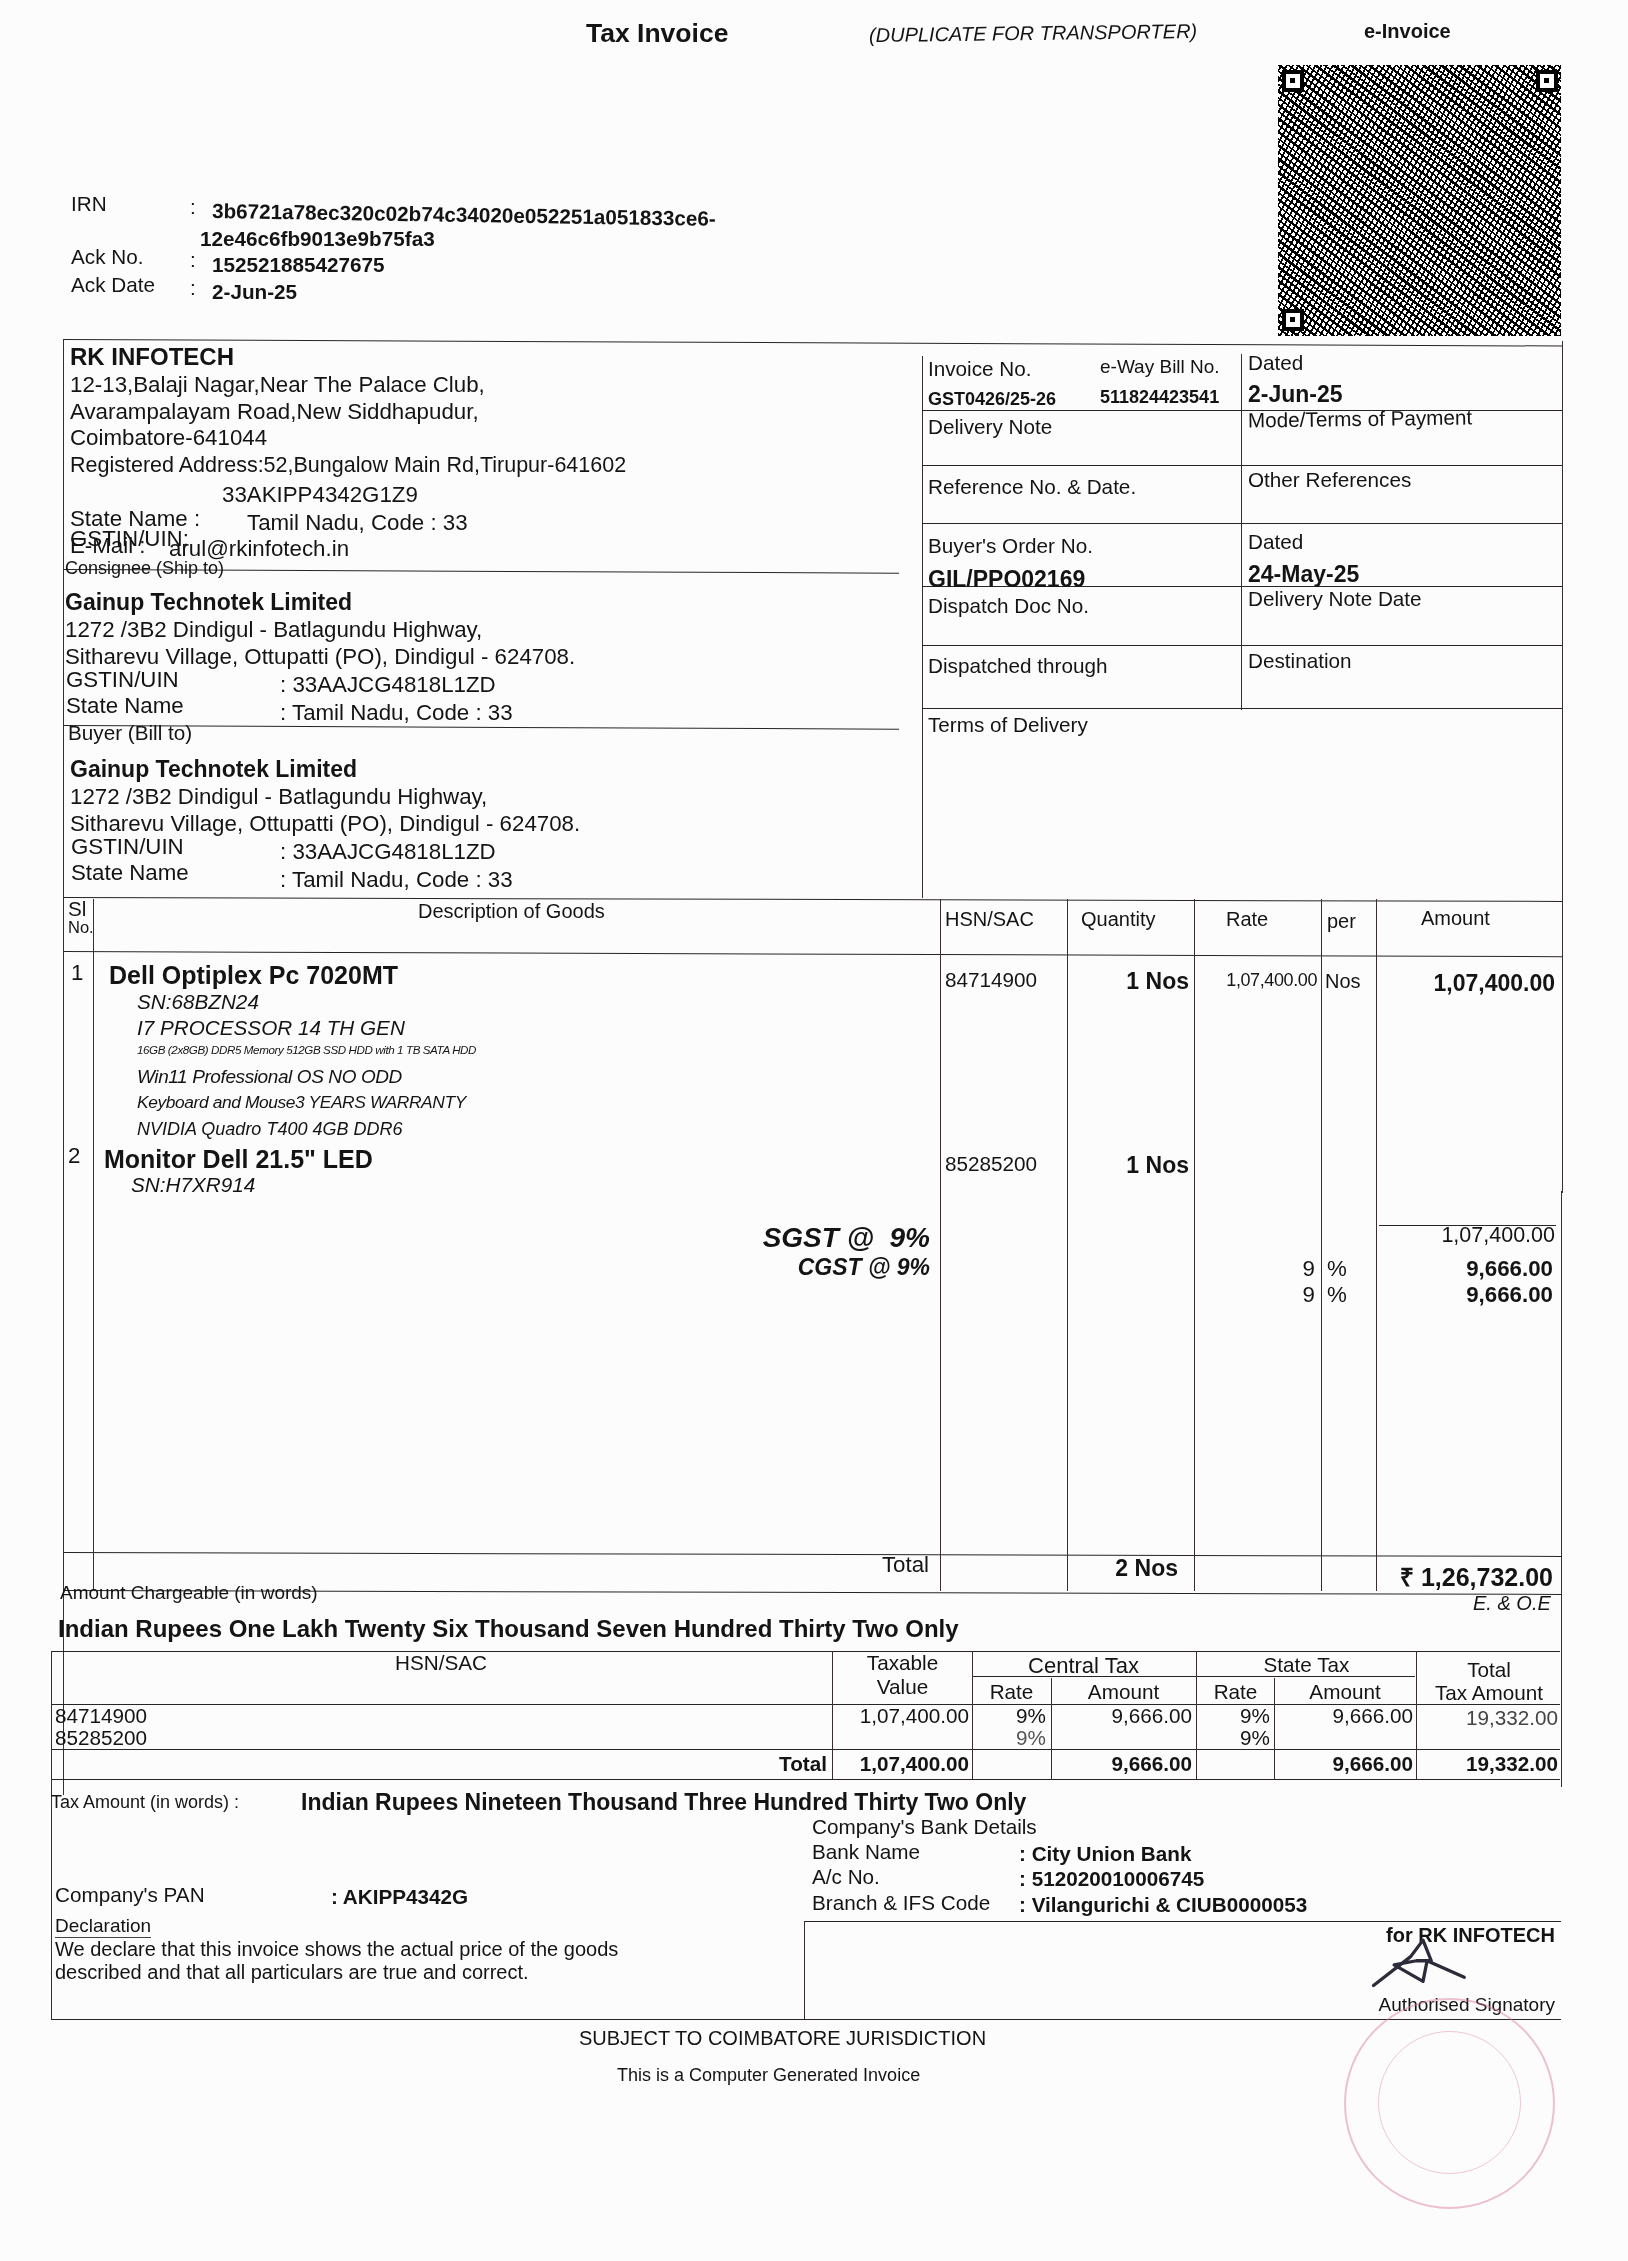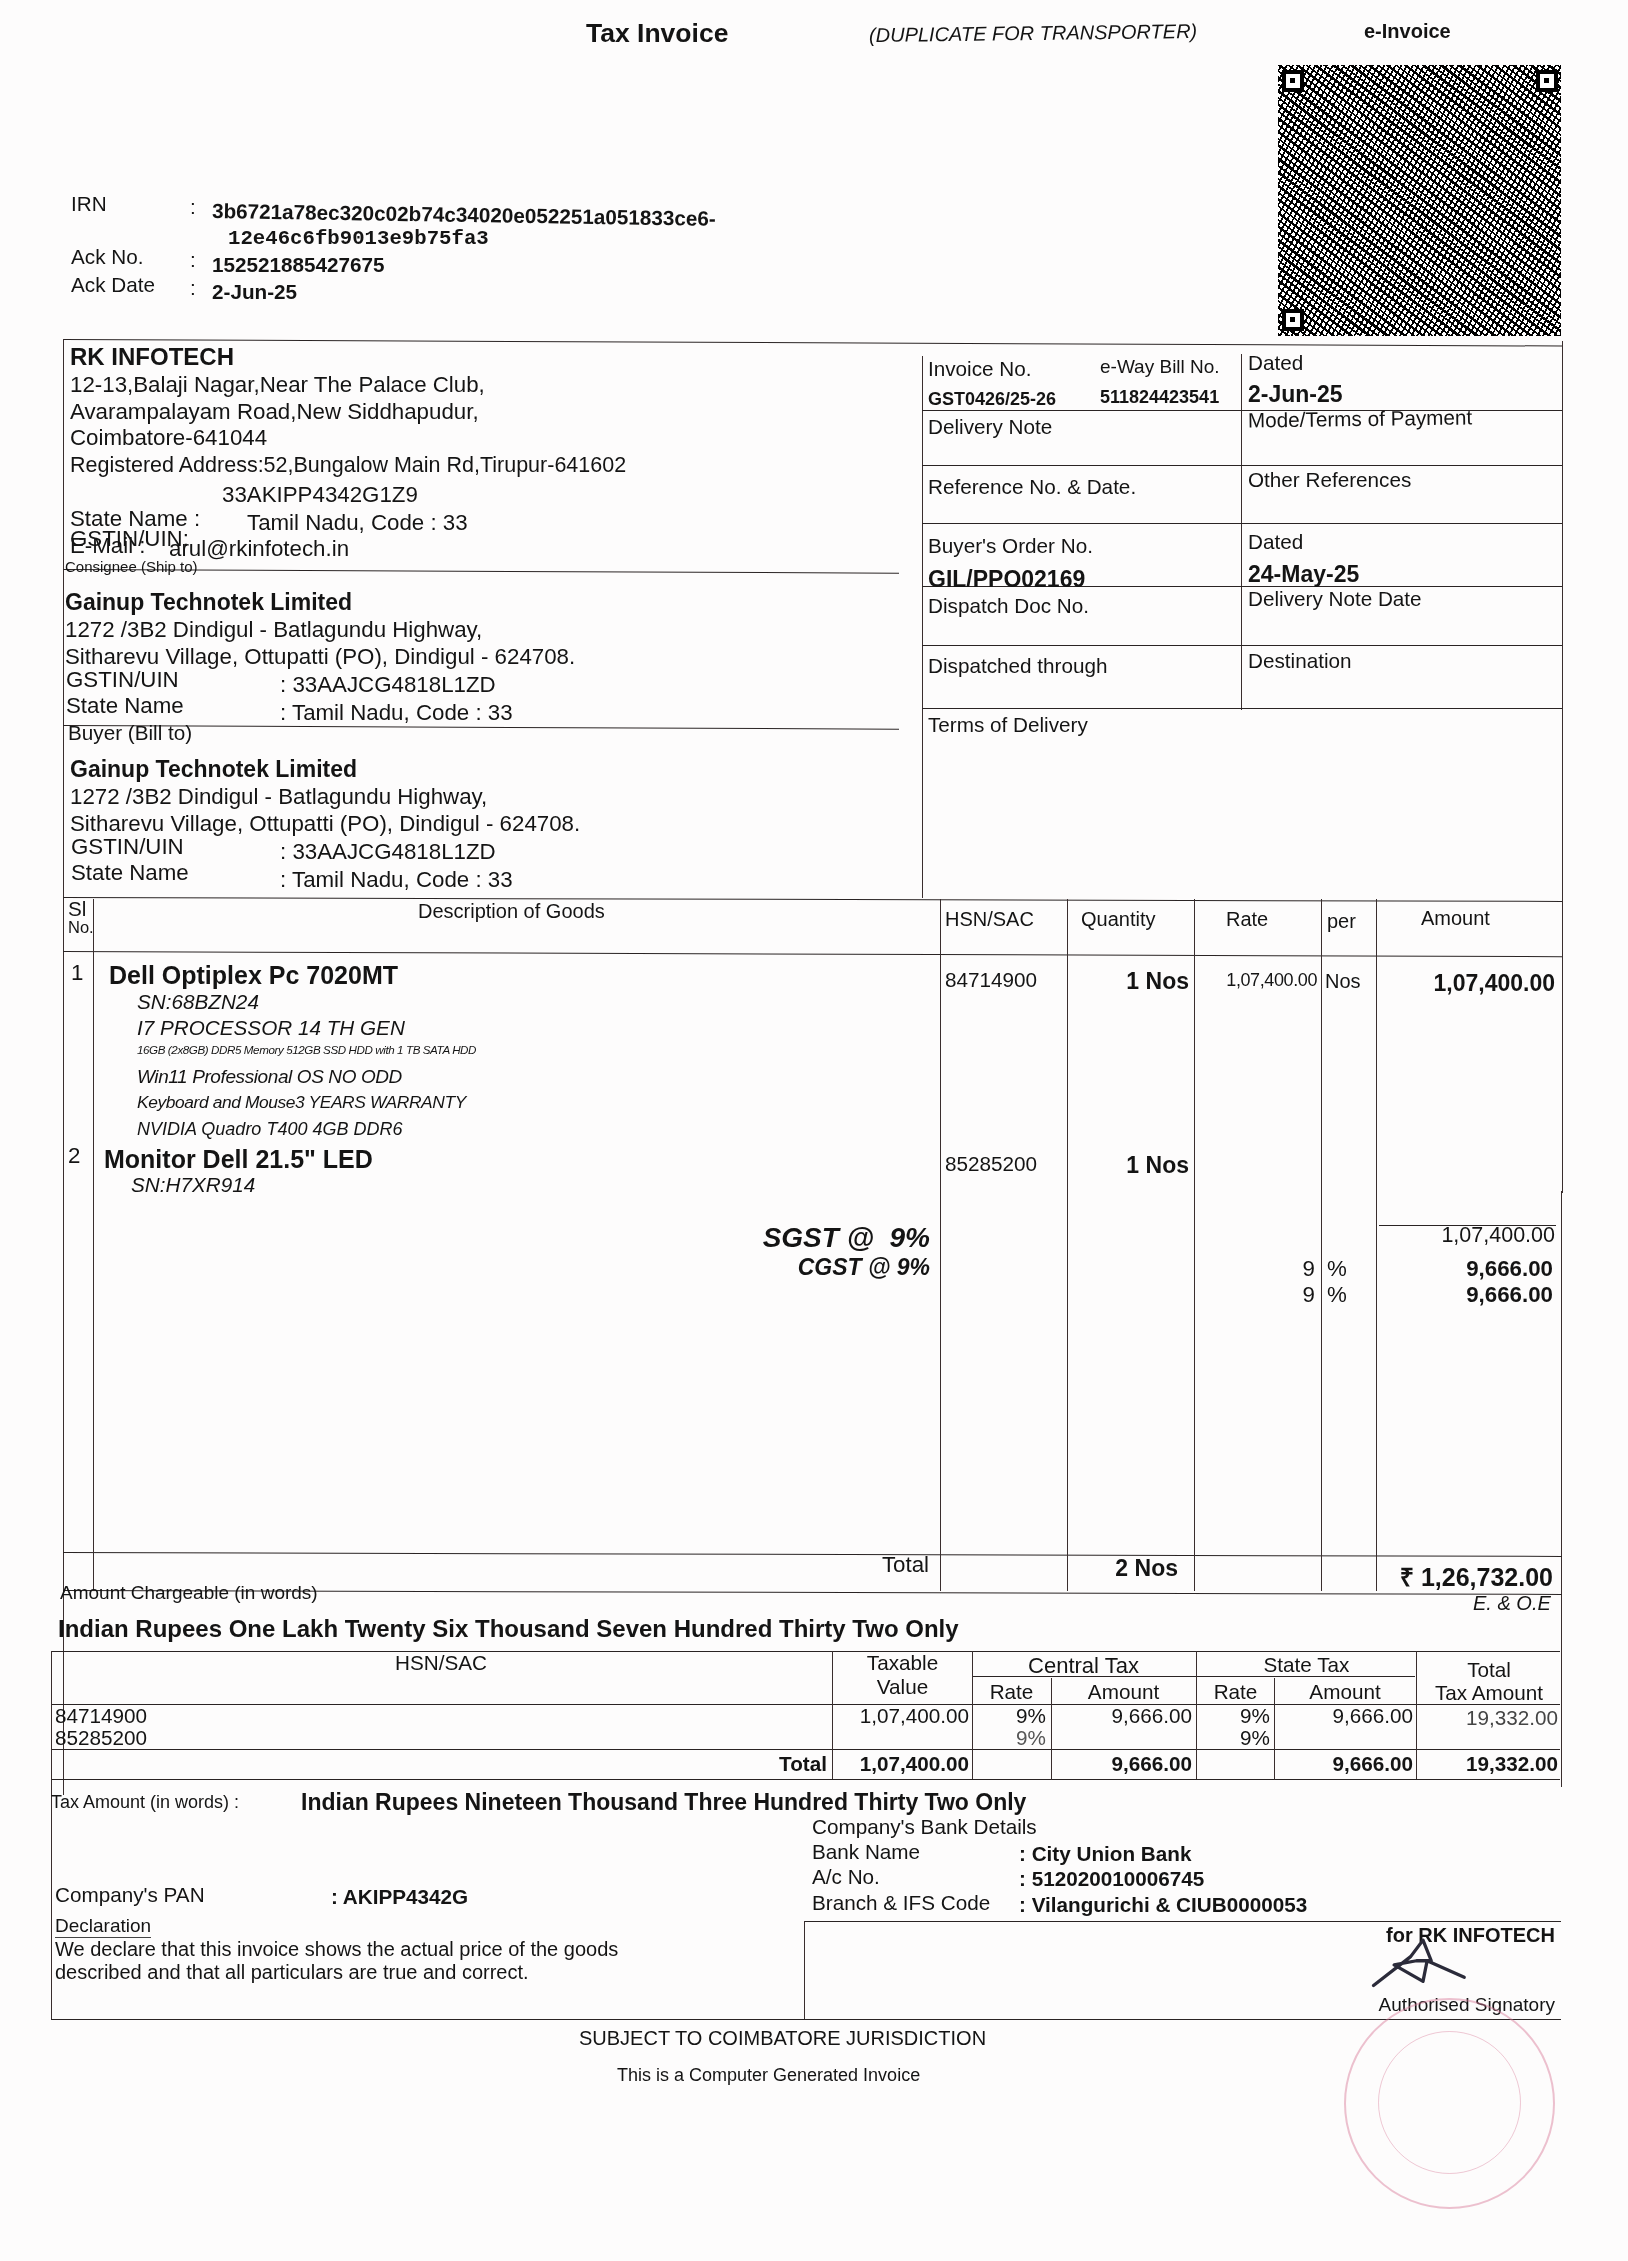--- a/index.html
+++ b/index.html
@@ -36,21 +36,21 @@
 
 <div id="qr"></div>
 <div class="qr-eye" style="left:1282px;top:70px;"></div>
 <div class="qr-eye" style="left:1536px;top:70px;"></div>
 <div class="qr-eye" style="left:1282px;top:309px;"></div>
 
 <div>
   <div class="t" style="left:71px;top:192px;font-size:20.7px;">IRN</div>
   <div class="t" style="left:190px;top:195px;font-size:20.7px;">:</div>
   <div class="t b" style="left:212px;top:199px;font-size:20.7px;transform:rotate(0.9deg);transform-origin:left;">3b6721a78ec320c02b74c34020e052251a051833ce6-</div>
-  <div class="t b" style="left:228px;top:227px;font-size:20.7px;font-family:Liberation Mono, monospace;">12e46c6fb9013e9b75fa3</div>
+  <div class="t b" style="left:200px;top:227px;font-size:20.7px;">12e46c6fb9013e9b75fa3</div>
   <div class="t" style="left:71px;top:245px;font-size:20.7px;">Ack No.</div>
   <div class="t" style="left:190px;top:248px;font-size:20.7px;">:</div>
   <div class="t b" style="left:212px;top:253px;font-size:20.7px;">152521885427675</div>
   <div class="t" style="left:71px;top:273px;font-size:20.7px;">Ack Date</div>
   <div class="t" style="left:190px;top:276px;font-size:20.7px;">:</div>
   <div class="t b" style="left:212px;top:280px;font-size:20.7px;">2-Jun-25</div>
 </div>
 
 <div class="hl" style="left:63px;top:339px;width:1499px;transform:rotate(0.25deg);transform-origin:left;"></div>
 <div class="vl" style="left:63px;top:339px;height:1456px;"></div>
@@ -78,21 +78,21 @@
   <div class="t" style="left:70px;top:453px;font-size:21.5px;">Registered Address:52,Bungalow Main Rd,Tirupur-641602</div>
   <div class="t" style="left:70px;top:480px;font-size:22.3px;margin-top:46px;">GSTIN/UIN:</div>
   <div class="t" style="left:222px;top:482px;font-size:22.3px;">33AKIPP4342G1Z9</div>
   <div class="t" style="left:70px;top:506px;font-size:22.3px;">State Name :</div>
   <div class="t" style="left:247px;top:510px;font-size:22.3px;">Tamil Nadu, Code : 33</div>
   <div class="t" style="left:70px;top:533px;font-size:22.3px;">E-Mail :</div>
   <div class="t" style="left:169px;top:536px;font-size:22.3px;">arul@rkinfotech.in</div>
 </div>
 
 <div>
-  <div class="t" style="left:65px;top:558px;font-size:15px;text-align:right;">Consignee (Ship to)</div>
+  <div class="t" style="left:65px;top:558px;font-size:18px;text-align:right;">Consignee (Ship to)</div>
   <div class="t b" style="left:65px;top:589px;font-size:23px;">Gainup Technotek Limited</div>
   <div class="t" style="left:65px;top:617px;font-size:22.3px;">1272 /3B2 Dindigul - Batlagundu Highway,</div>
   <div class="t" style="left:65px;top:644px;font-size:22.3px;">Sitharevu Village, Ottupatti (PO), Dindigul - 624708.</div>
   <div class="t" style="left:66px;top:667px;font-size:22.3px;">GSTIN/UIN</div>
   <div class="t" style="left:280px;top:672px;font-size:22.3px;">: 33AAJCG4818L1ZD</div>
   <div class="t" style="left:66px;top:693px;font-size:22.3px;">State Name</div>
   <div class="t" style="left:280px;top:700px;font-size:22.3px;">: Tamil Nadu, Code : 33</div>
 </div>
 
 <div>

